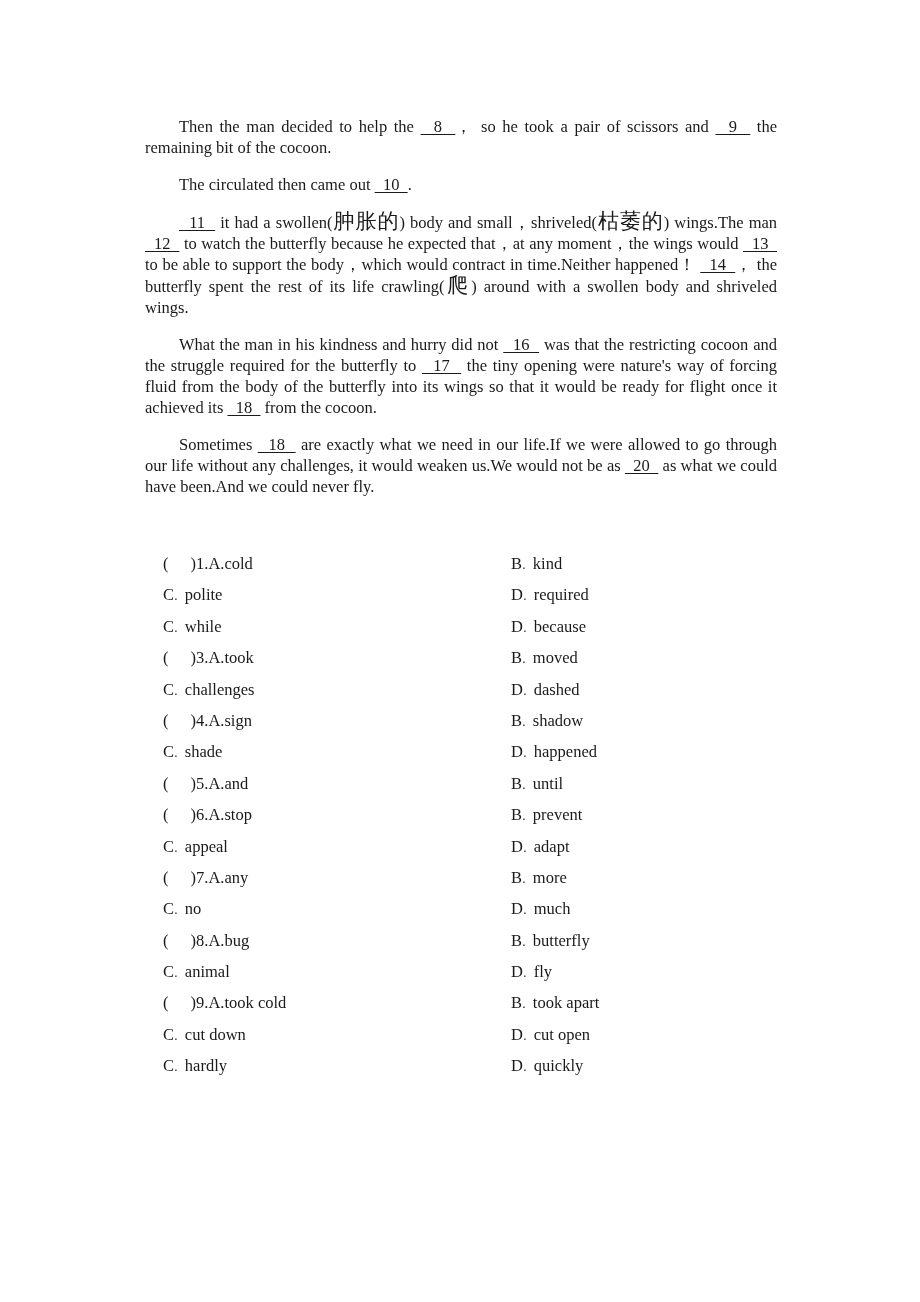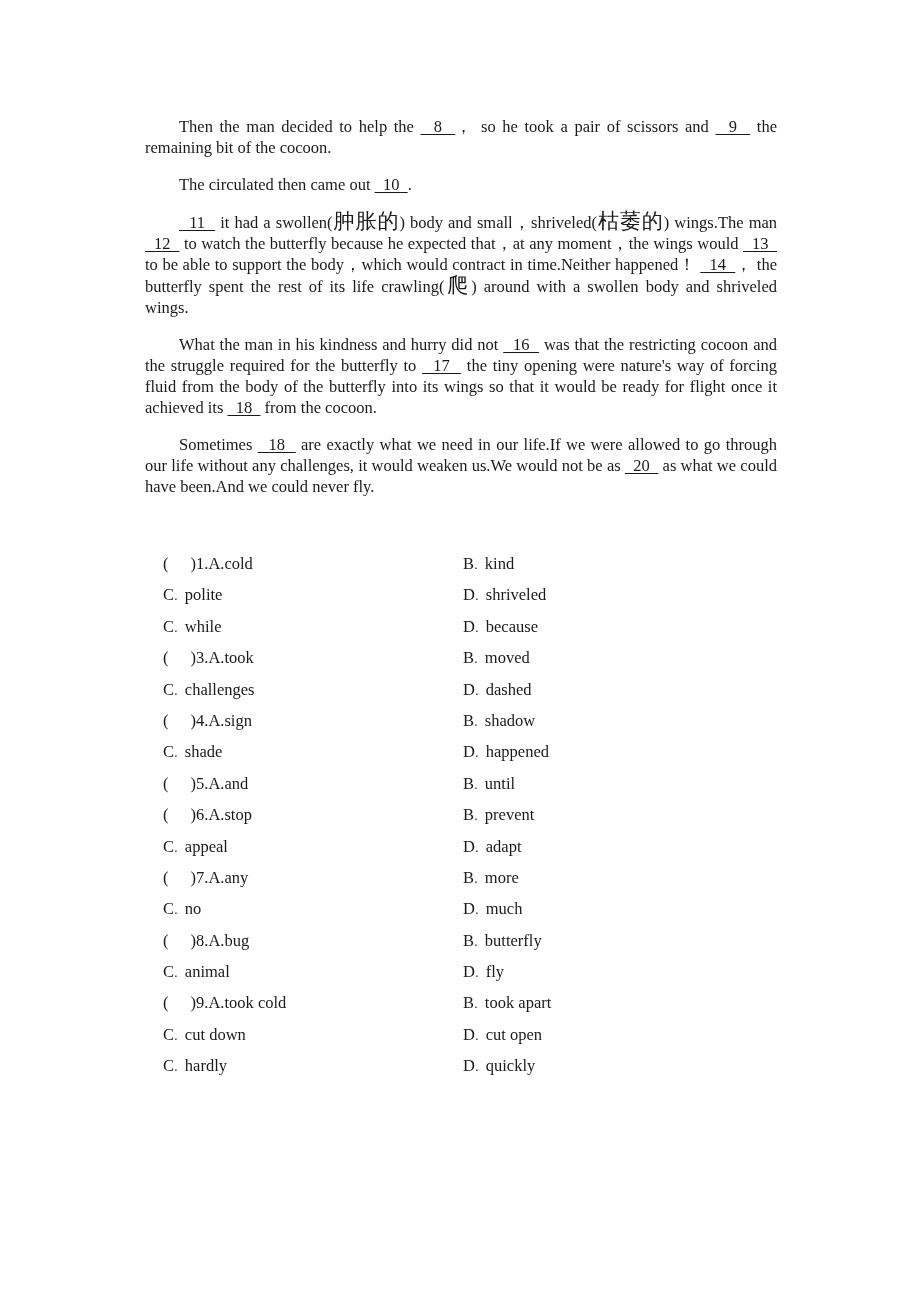--- a/index.html
+++ b/index.html
@@ -63,20 +63,21 @@
 
   .col-a {
     display: inline-block;
     width: 300px;
     vertical-align: top;
   }
 
   .col-b {
     display: inline-block;
     vertical-align: top;
+    margin-left: 48px;
   }
 
   .paren { letter-spacing: 0; }
   .paren-gap { display: inline-block; width: 22px; }
 
   .lbl { display: inline-block; }
   .lbl-dot { font-family: "DejaVu Sans", sans-serif; font-size: 12px; }
   .lbl-gap { display: inline-block; width: 7px; }
 </style>
 </head>
@@ -87,21 +88,21 @@
   <div id="content">
       <p class="para"><span>Then the man decided to help the </span><span class="blank">  8  </span><span>，</span><span>  so he took a pair of scissors and </span><span class="blank">  9  </span><span> the remaining bit of the cocoon.</span></p>
       <p class="para"><span>The circulated then came out </span><span class="blank">  10  </span><span>.</span></p>
       <p class="para"><span class="blank">  11  </span><span> it had a swollen(</span><span class="cn">肿胀的</span><span>) body and small，shriveled(</span><span class="cn">枯萎的</span><span>) wings.The man </span><span class="blank">  12  </span><span> to watch the butterfly because he expected that，at any moment，the wings would </span><span class="blank">  13  </span><span> to be able to support the body，which would contract in time.Neither happened！ </span><span class="blank">  14  </span><span>，  the butterfly spent the rest of its life crawling(</span><span class="cn">爬</span><span>) around with a swollen body and shriveled wings.</span></p>
       <p class="para"><span>What the man in his kindness and hurry did not </span><span class="blank">  16  </span><span> was that the restricting cocoon and the struggle required for the butterfly to </span><span class="blank">  17  </span><span> the tiny opening were nature's way of forcing fluid from the body of the butterfly into its wings so that it would be ready for flight once it achieved its </span><span class="blank">  18  </span><span> from the cocoon.</span></p>
       <p class="para"><span>Sometimes </span><span class="blank">  18  </span><span> are exactly what we need in our life.If we were allowed to go through our life without any challenges, it would weaken us.We would not be as </span><span class="blank">  20  </span><span> as what we could have been.And we could never fly.</span></p>
     </div>
 
   <div id="options">
       <div class="opt-row"><span class="col-a"><span class="paren">(</span><span class="paren-gap"></span><span>)</span><span>1</span><span>.</span><span>A</span><span>.</span><span>cold</span></span><span class="col-b"><span class="lbl">B</span><span class="lbl-dot">.</span><span class="lbl-gap"></span><span>kind</span></span></div>
-      <div class="opt-row"><span class="col-a"><span class="lbl">C</span><span class="lbl-dot">.</span><span class="lbl-gap"></span><span>polite</span></span><span class="col-b"><span class="lbl">D</span><span class="lbl-dot">.</span><span class="lbl-gap"></span><span>shriveled</span></span></div>
+      <div class="opt-row"><span class="col-a"><span class="lbl">C</span><span class="lbl-dot">.</span><span class="lbl-gap"></span><span>polite</span></span><span class="col-b"><span class="lbl">D</span><span class="lbl-dot">.</span><span class="lbl-gap"></span><span>required</span></span></div>
       <div class="opt-row"><span class="col-a"><span class="lbl">C</span><span class="lbl-dot">.</span><span class="lbl-gap"></span><span>while</span></span><span class="col-b"><span class="lbl">D</span><span class="lbl-dot">.</span><span class="lbl-gap"></span><span>because</span></span></div>
       <div class="opt-row"><span class="col-a"><span class="paren">(</span><span class="paren-gap"></span><span>)</span><span>3</span><span>.</span><span>A</span><span>.</span><span>took</span></span><span class="col-b"><span class="lbl">B</span><span class="lbl-dot">.</span><span class="lbl-gap"></span><span>moved</span></span></div>
       <div class="opt-row"><span class="col-a"><span class="lbl">C</span><span class="lbl-dot">.</span><span class="lbl-gap"></span><span>challenges</span></span><span class="col-b"><span class="lbl">D</span><span class="lbl-dot">.</span><span class="lbl-gap"></span><span>dashed</span></span></div>
       <div class="opt-row"><span class="col-a"><span class="paren">(</span><span class="paren-gap"></span><span>)</span><span>4</span><span>.</span><span>A</span><span>.</span><span>sign</span></span><span class="col-b"><span class="lbl">B</span><span class="lbl-dot">.</span><span class="lbl-gap"></span><span>shadow</span></span></div>
       <div class="opt-row"><span class="col-a"><span class="lbl">C</span><span class="lbl-dot">.</span><span class="lbl-gap"></span><span>shade</span></span><span class="col-b"><span class="lbl">D</span><span class="lbl-dot">.</span><span class="lbl-gap"></span><span>happened</span></span></div>
       <div class="opt-row"><span class="col-a"><span class="paren">(</span><span class="paren-gap"></span><span>)</span><span>5</span><span>.</span><span>A</span><span>.</span><span>and</span></span><span class="col-b"><span class="lbl">B</span><span class="lbl-dot">.</span><span class="lbl-gap"></span><span>until</span></span></div>
       <div class="opt-row"><span class="col-a"><span class="paren">(</span><span class="paren-gap"></span><span>)</span><span>6</span><span>.</span><span>A</span><span>.</span><span>stop</span></span><span class="col-b"><span class="lbl">B</span><span class="lbl-dot">.</span><span class="lbl-gap"></span><span>prevent</span></span></div>
       <div class="opt-row"><span class="col-a"><span class="lbl">C</span><span class="lbl-dot">.</span><span class="lbl-gap"></span><span>appeal</span></span><span class="col-b"><span class="lbl">D</span><span class="lbl-dot">.</span><span class="lbl-gap"></span><span>adapt</span></span></div>
       <div class="opt-row"><span class="col-a"><span class="paren">(</span><span class="paren-gap"></span><span>)</span><span>7</span><span>.</span><span>A</span><span>.</span><span>any</span></span><span class="col-b"><span class="lbl">B</span><span class="lbl-dot">.</span><span class="lbl-gap"></span><span>more</span></span></div>
       <div class="opt-row"><span class="col-a"><span class="lbl">C</span><span class="lbl-dot">.</span><span class="lbl-gap"></span><span>no</span></span><span class="col-b"><span class="lbl">D</span><span class="lbl-dot">.</span><span class="lbl-gap"></span><span>much</span></span></div>

